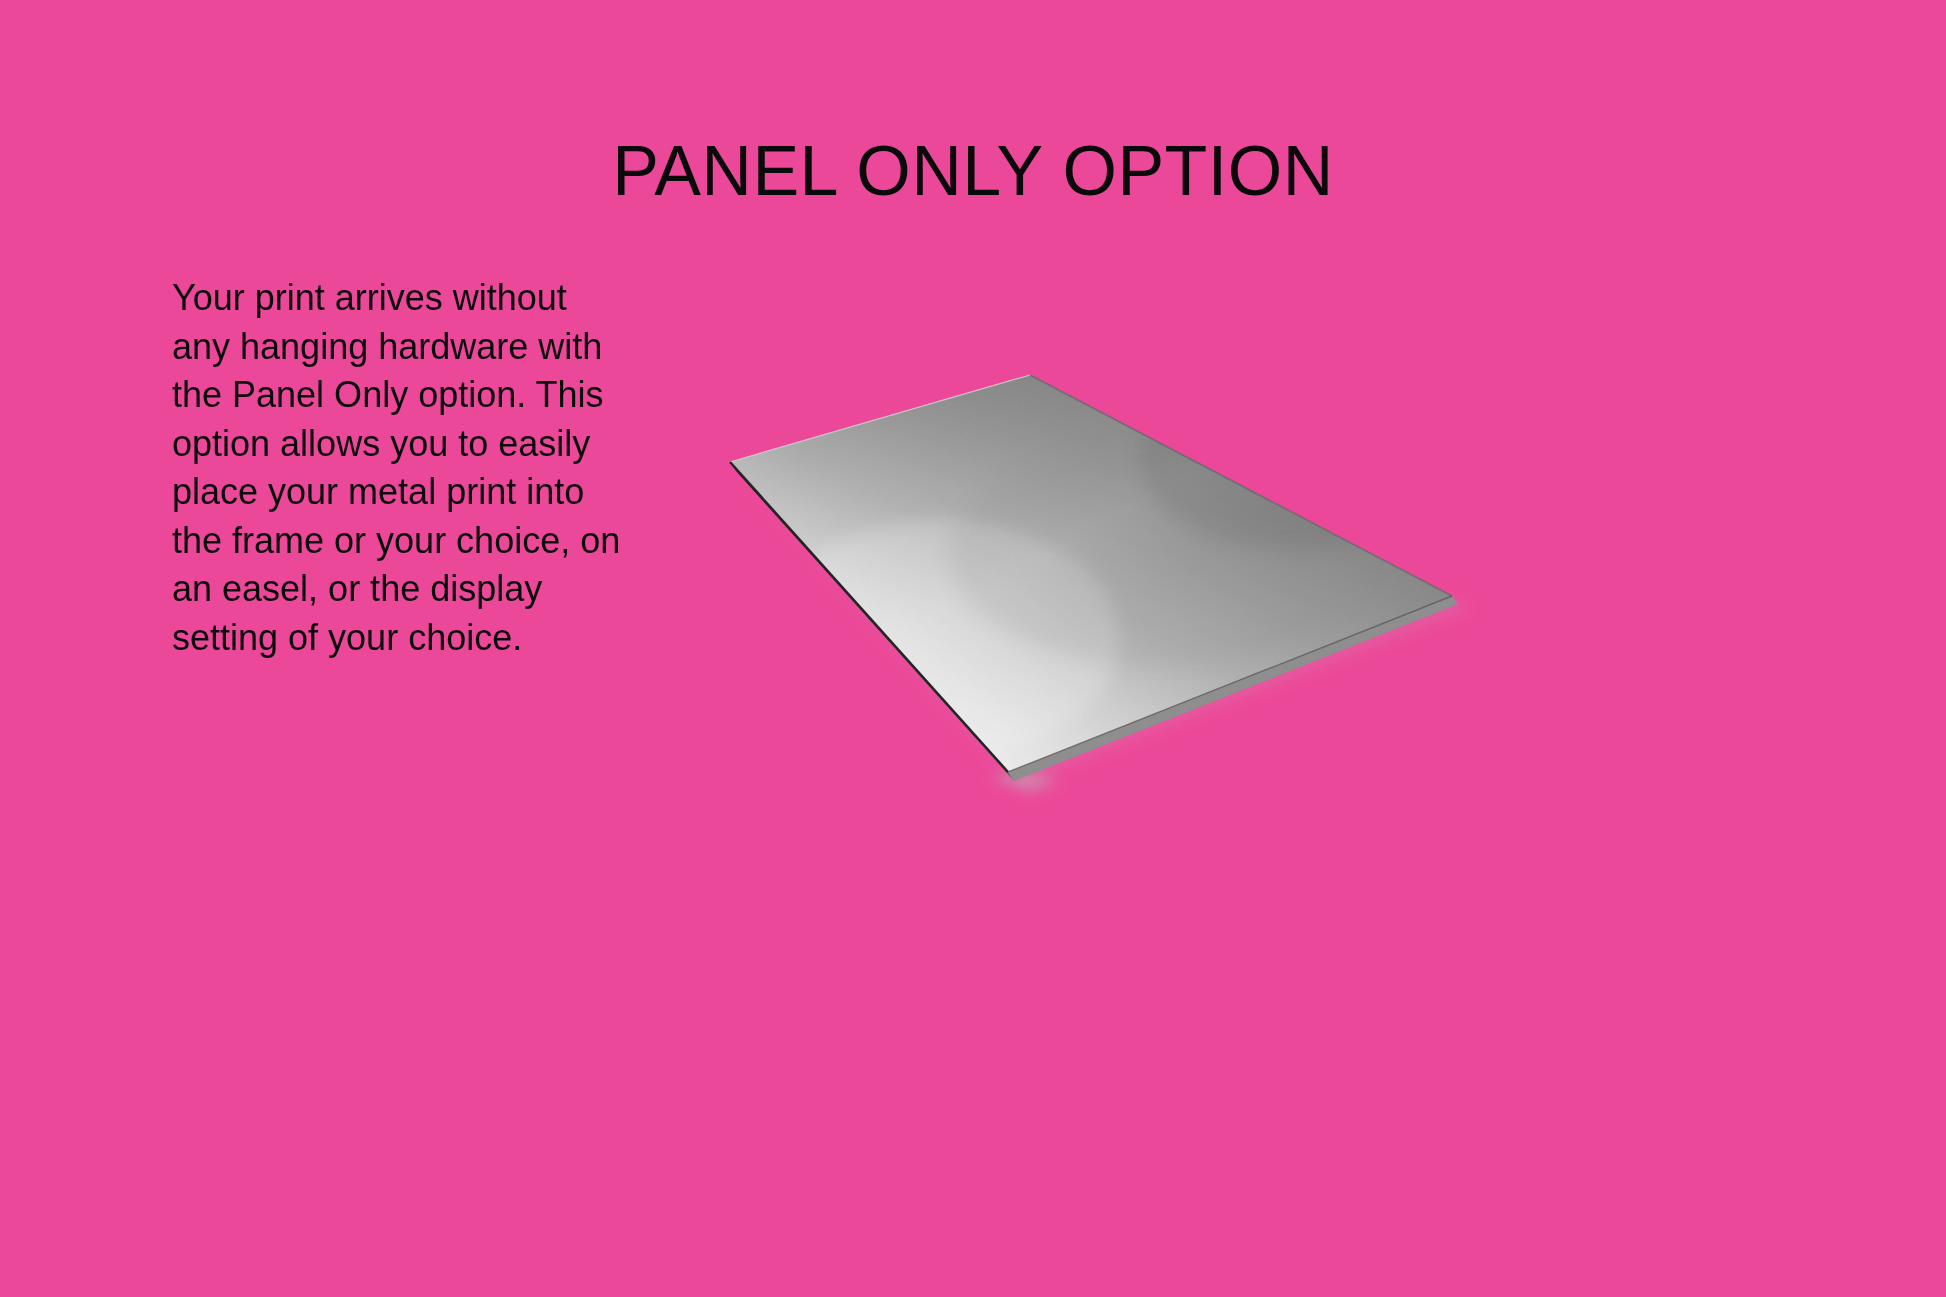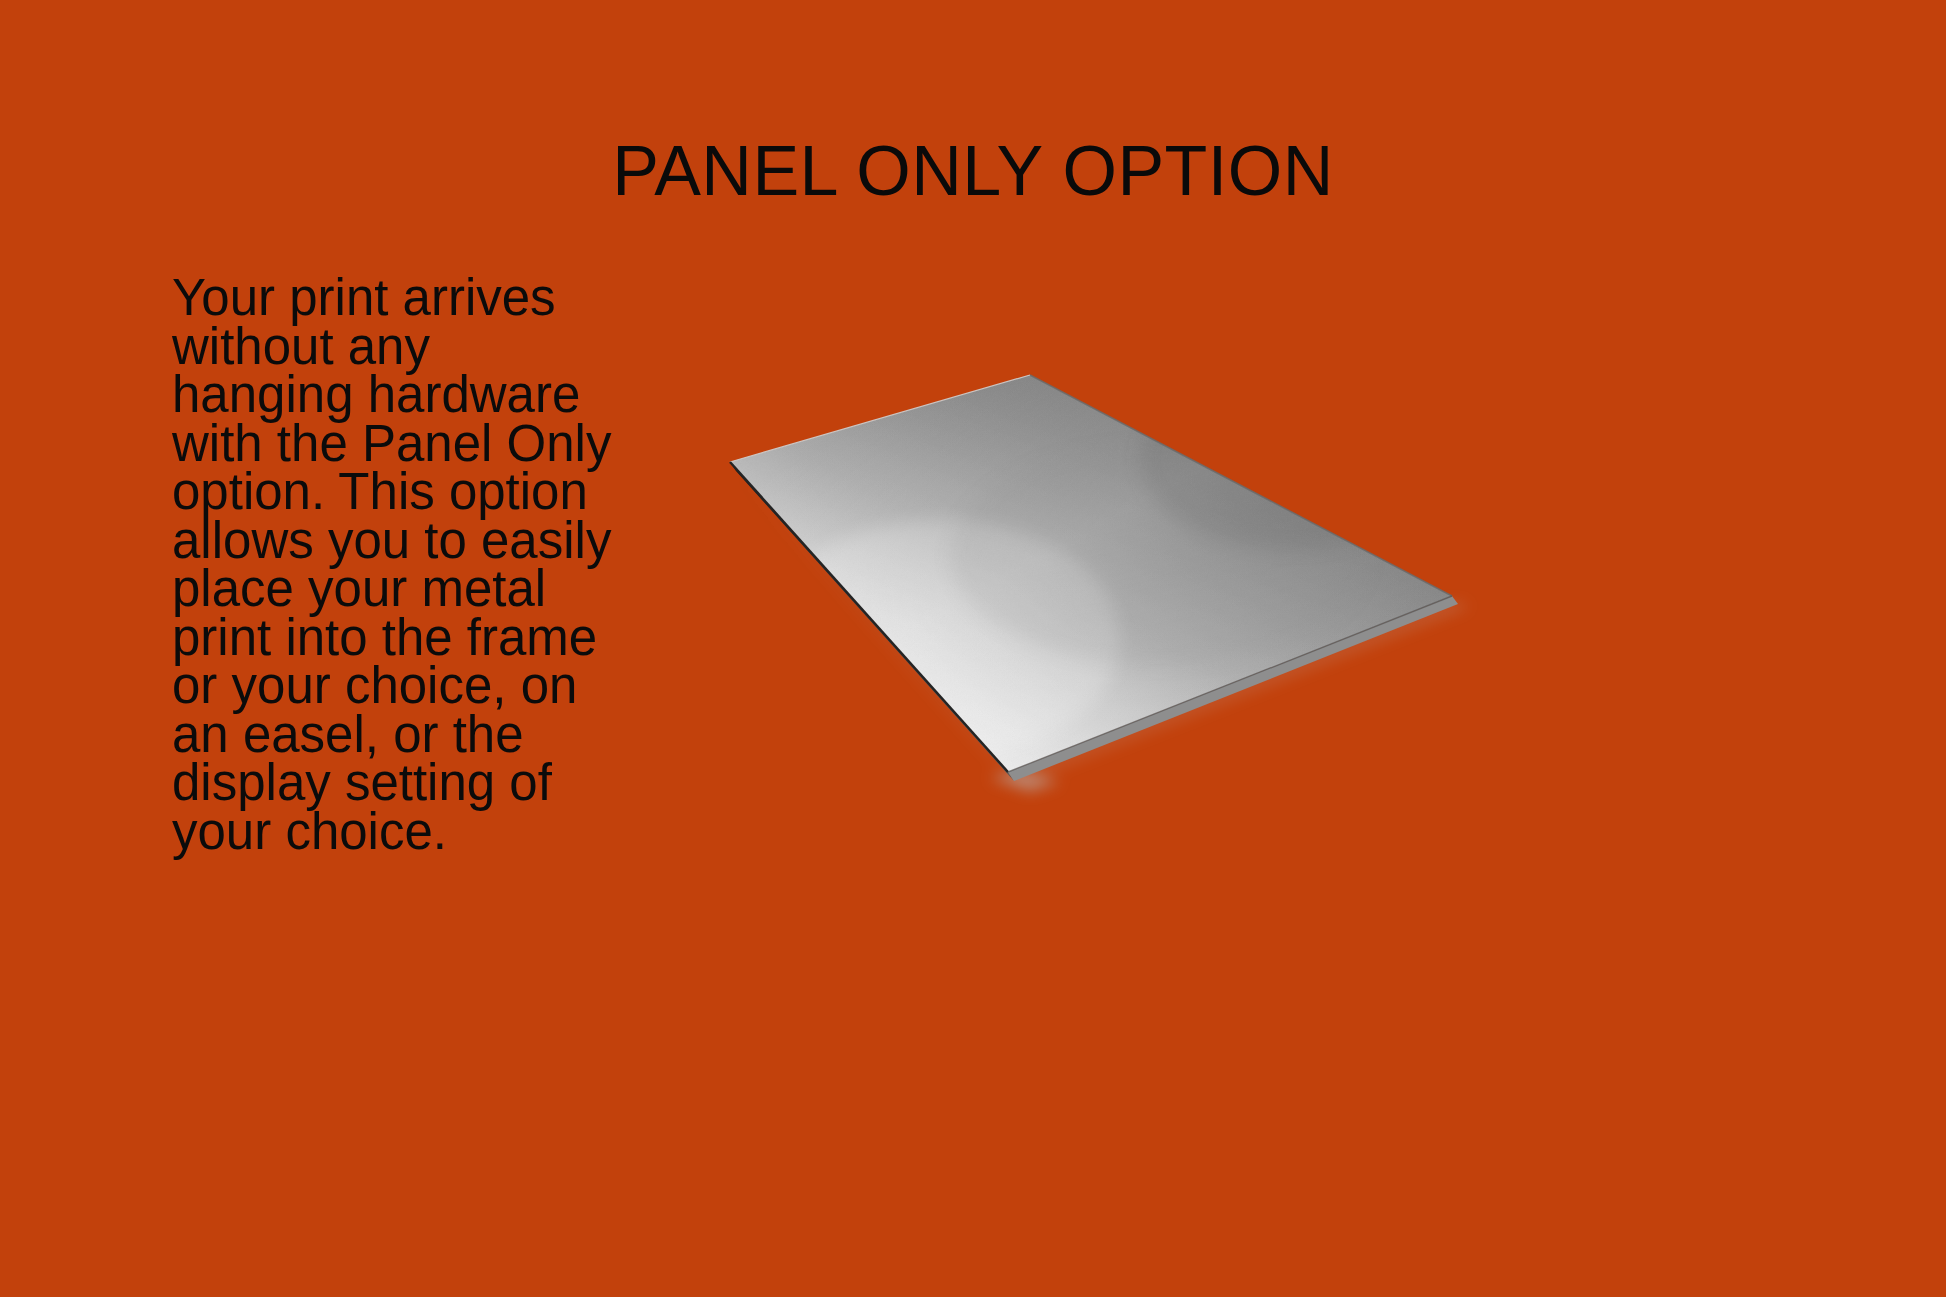--- a/index.html
+++ b/index.html
@@ -4,21 +4,21 @@
 <style>
   html, body {
     margin: 0;
     padding: 0;
     background: #ffffff;
   }
   #slide {
     position: relative;
     width: 1946px;
     height: 1297px;
-    background: #c2410c;
+    background: #ec4899;
     overflow: hidden;
     font-family: "Liberation Sans", sans-serif;
     color: #000000;
   }
 
   
   #slide-title {
     position: absolute;
     left: 0;
     top: 82px;
@@ -31,21 +31,21 @@
     color: #0a0a0a;
     white-space: nowrap;
   }
 
   
   #body-text {
     position: absolute;
     left: 172px;
     top: 274px;
     width: 452px;
-    font-size: 51px;
+    font-size: 36px;
     line-height: 48.5px;
     font-weight: 400;
     color: #0b0b0b;
     text-align: left;
   }
 
   
   #panel-figure {
     position: absolute;
     left: 690px;

